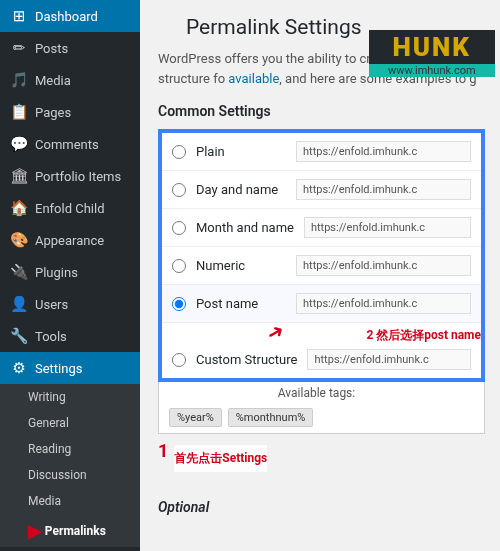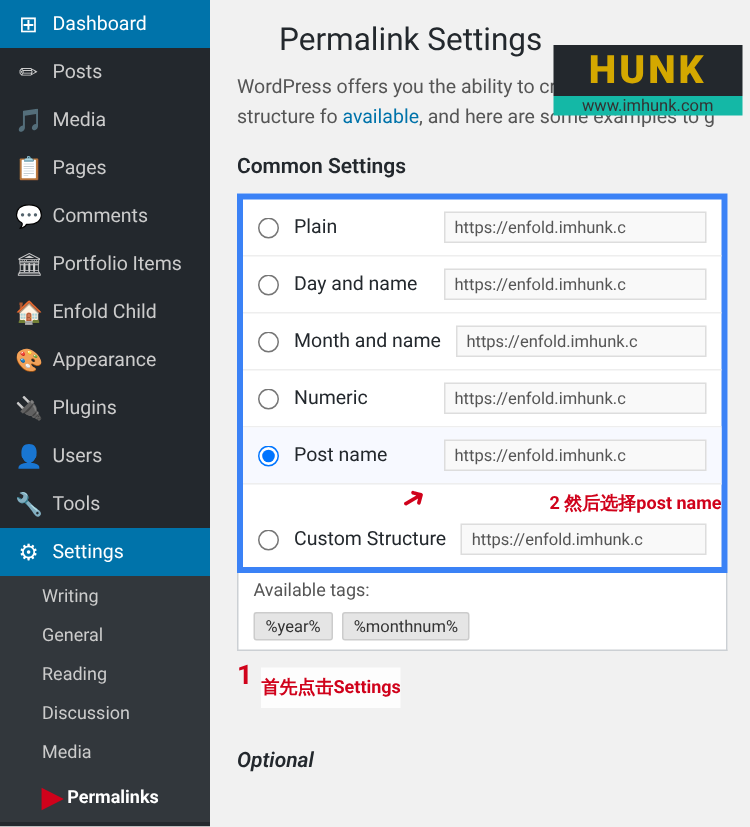--- a/index.html
+++ b/index.html
@@ -170,20 +170,21 @@
       border-radius: 2px;
     }
     .tags-label {
       font-size: 12px;
       color: #555;
       padding: 4px 20px 2px 10px;
       background: #fff;
       border: 1px solid #ccd0d4;
       border-top: none;
       border-bottom: none;
+      text-align: center;
     }
 
     
     .step-box {
       background: rgba(255,255,255,0.85);
       border: none;
       padding: 4px 0;
       font-size: 12px;
       color: #d0021b;
       font-weight: bold;

